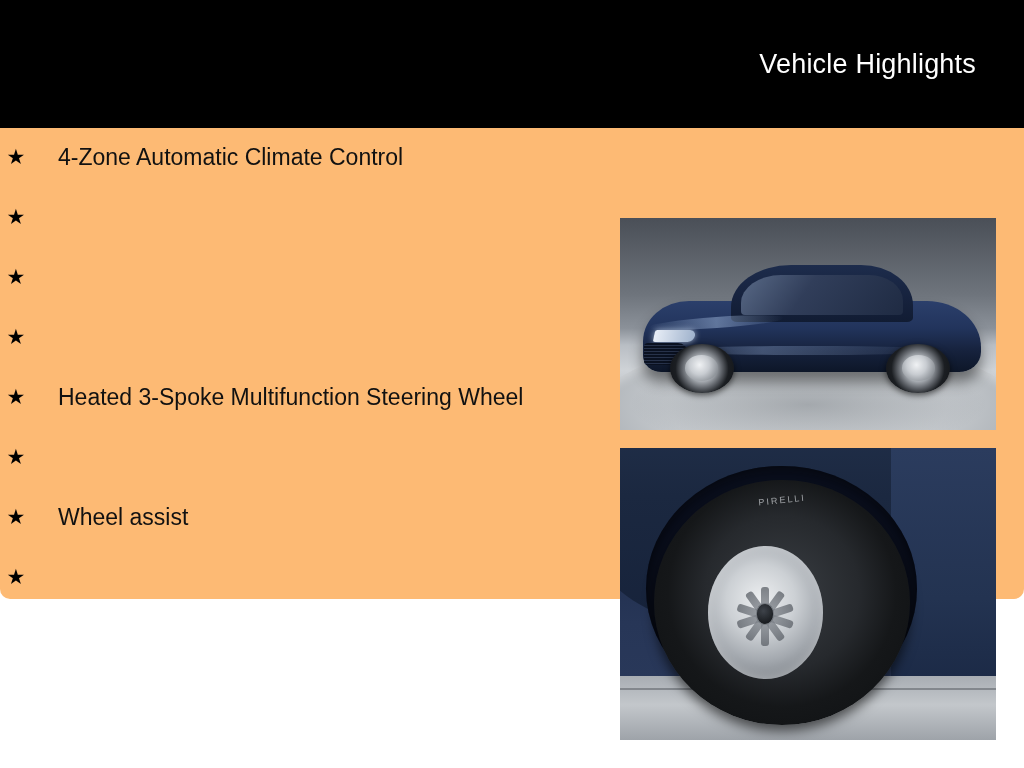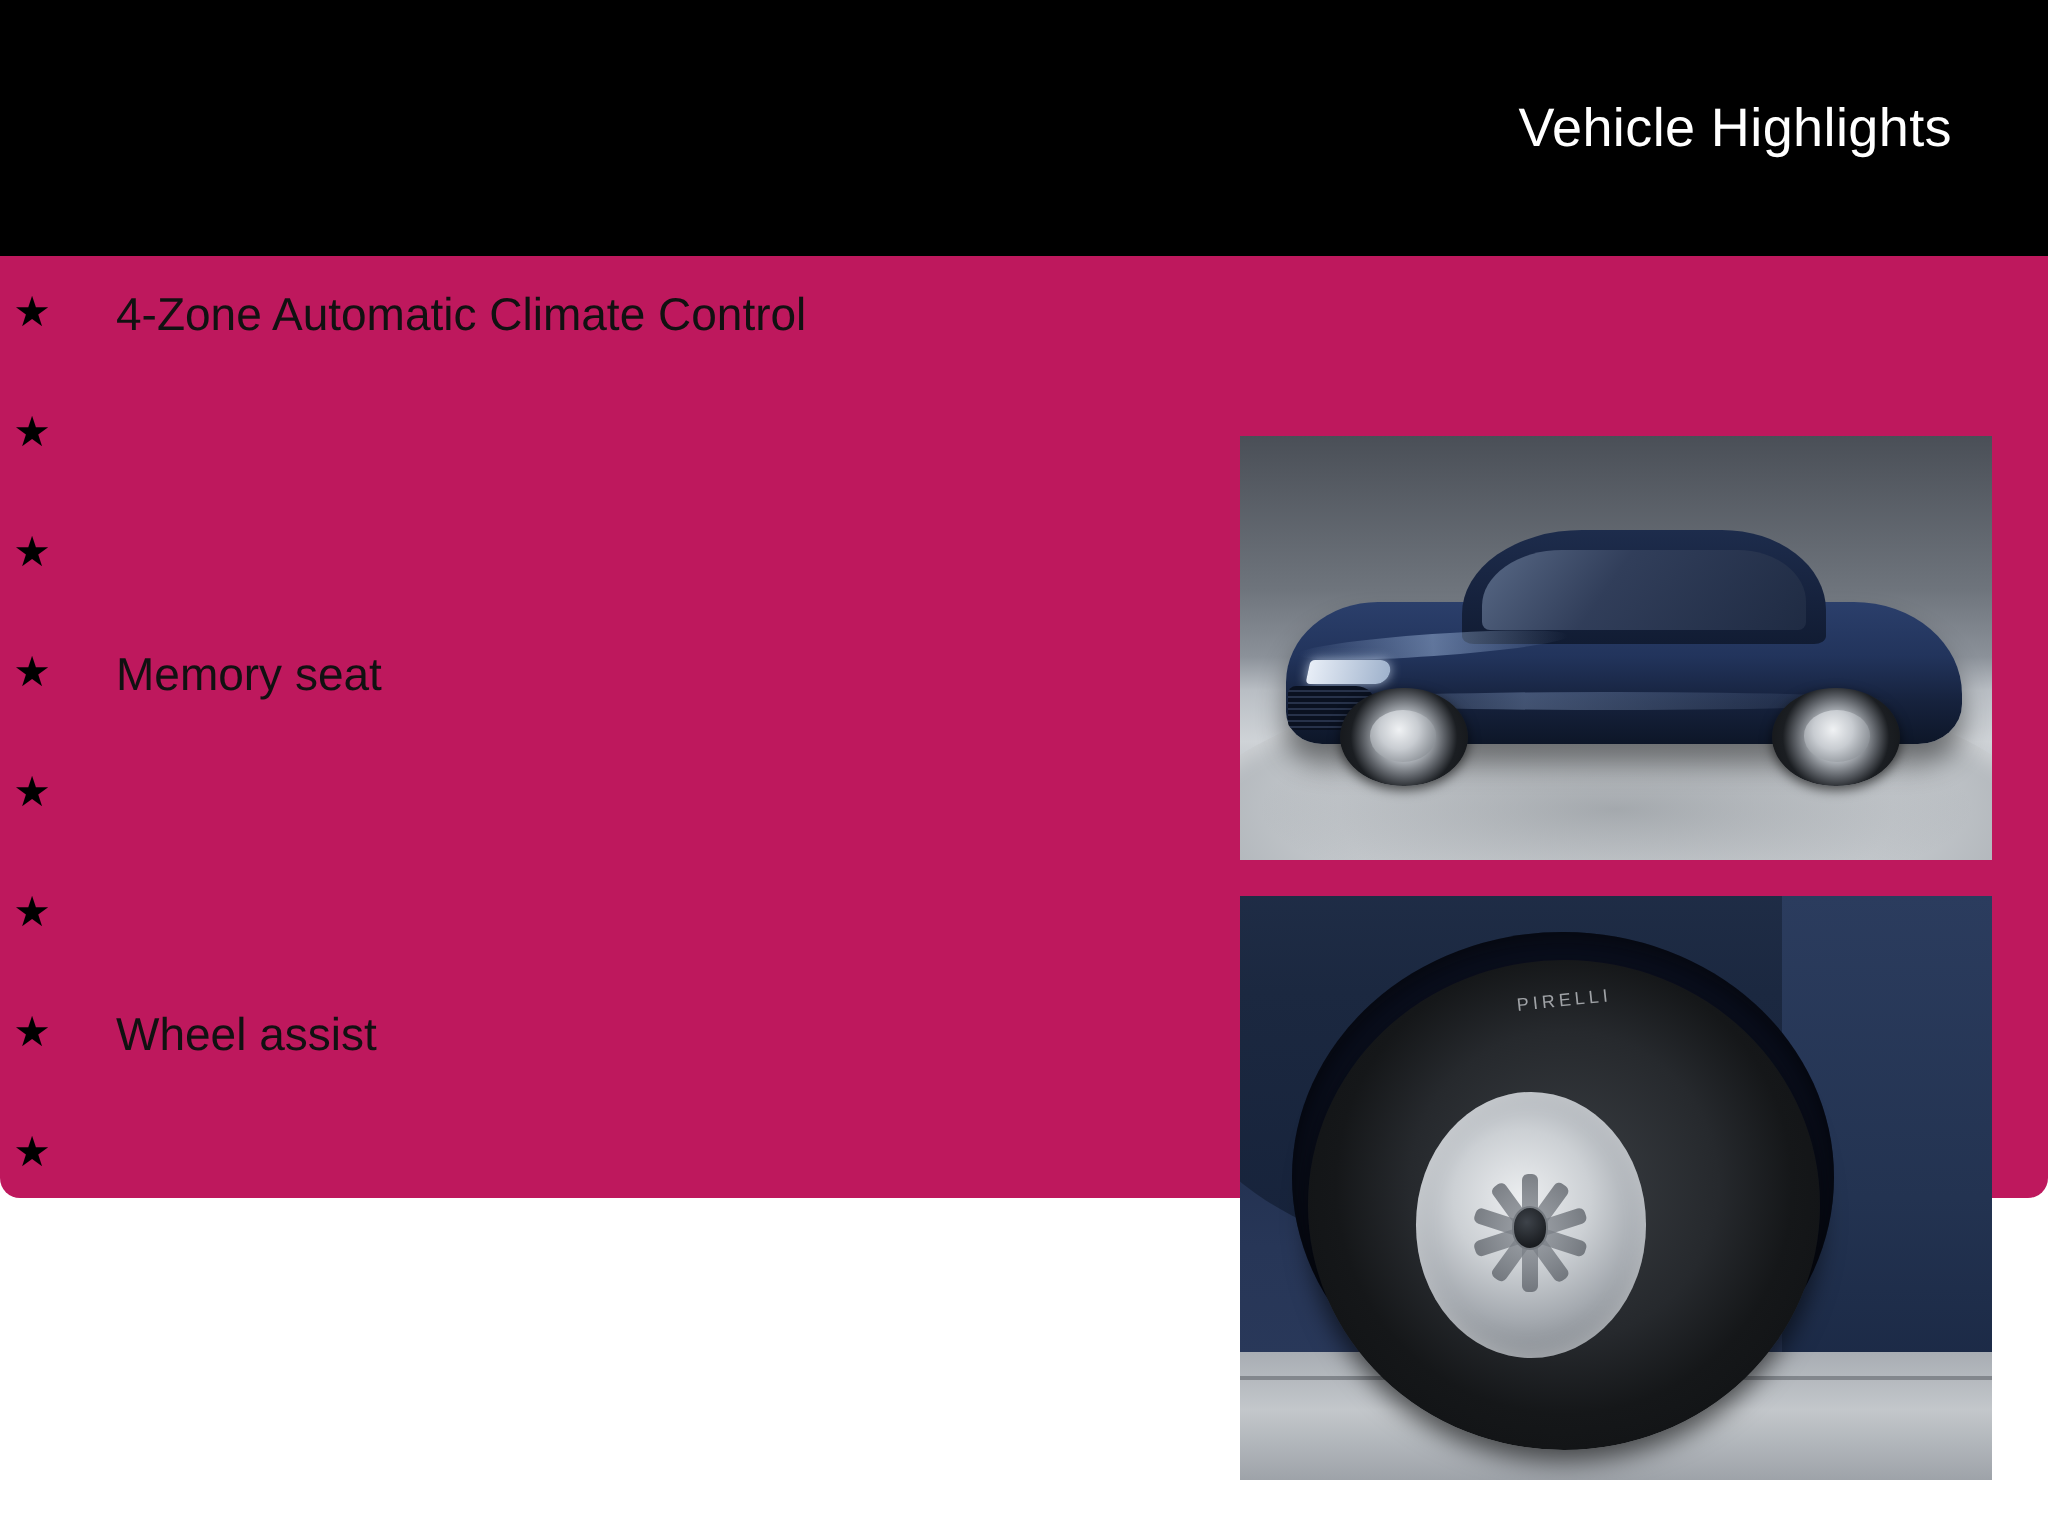--- a/index.html
+++ b/index.html
@@ -6,21 +6,21 @@
   html, body {
     margin: 0; padding: 0;
     width: 1024px; height: 768px;
     background: #ffffff;
     font-family: "Liberation Sans", sans-serif;
     overflow: hidden;
   }
   .page {
     position: relative;
     width: 1024px; height: 599px;
-    background: #be185d;
+    background: #fdba74;
     border-radius: 10px;
   }
   
   .header {
     position: absolute;
     top: 0; left: 0;
     width: 1024px; height: 128px;
     background: #000000;
   }
   .header-title {
@@ -296,25 +296,25 @@
     <div class="feature-item">
       <span class="bullet">★</span>
     </div>
 
     <div class="feature-item">
       <span class="bullet">★</span>
     </div>
 
     <div class="feature-item">
       <span class="bullet">★</span>
-      <span class="feature-text">Memory seat</span>
-    </div>
-
-    <div class="feature-item">
-      <span class="bullet">★</span>
+    </div>
+
+    <div class="feature-item">
+      <span class="bullet">★</span>
+      <span class="feature-text">Heated 3-Spoke Multifunction Steering Wheel</span>
     </div>
 
     <div class="feature-item">
       <span class="bullet">★</span>
     </div>
 
     <div class="feature-item">
       <span class="bullet">★</span>
       <span class="feature-text">Wheel assist</span>
     </div>

